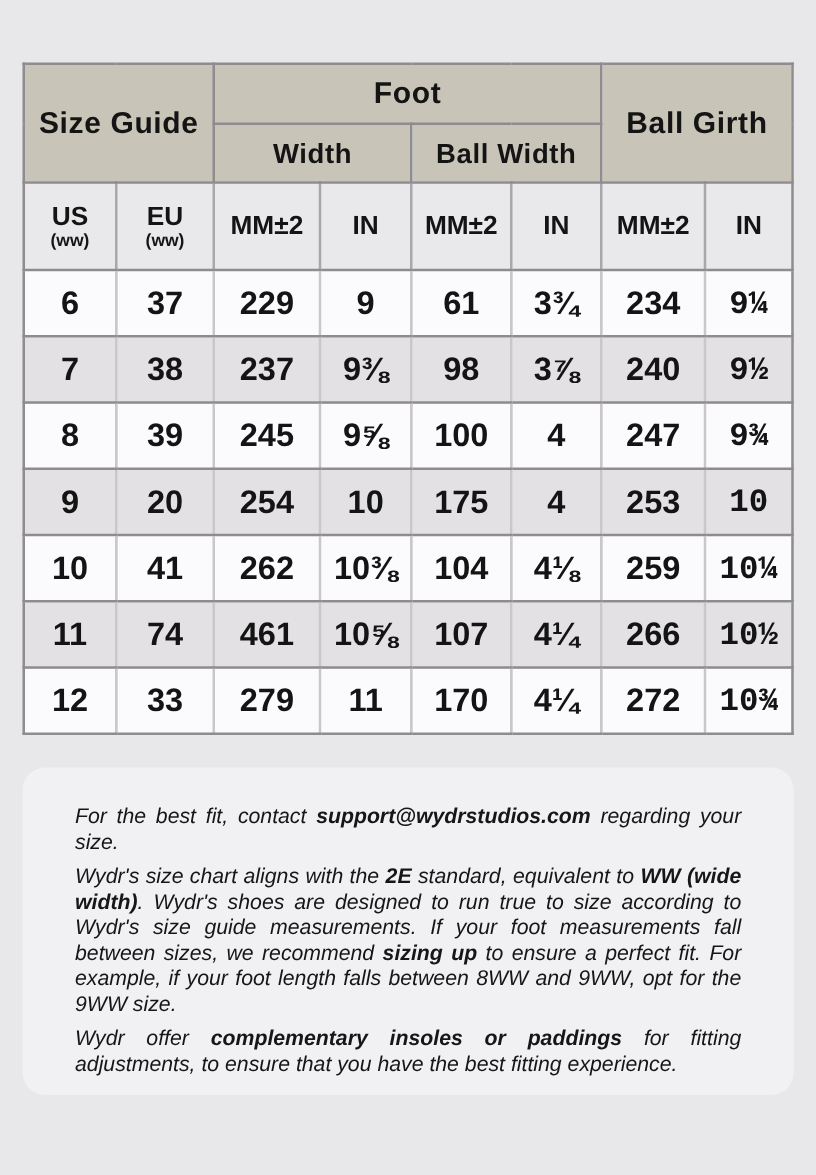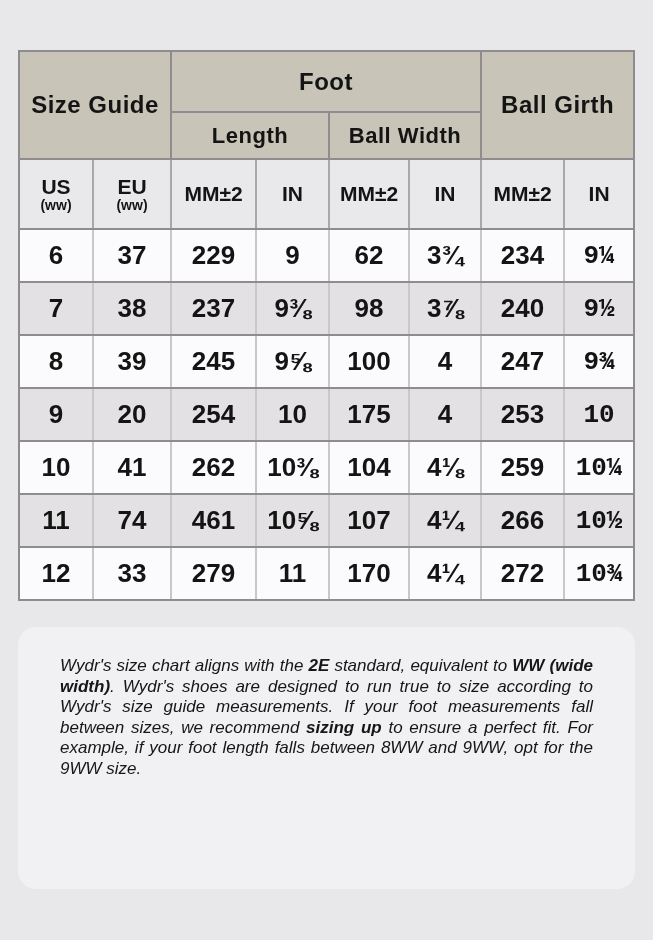--- a/index.html
+++ b/index.html
@@ -20,21 +20,21 @@
     table-layout:fixed;
     width:617px;
   }
   table.size-chart th, table.size-chart td {
     text-align:center;
     vertical-align:middle;
     padding:0;
     border:2px solid var(--grid-dark,#8e8c8f);
     overflow:hidden;
   }
-  tr.hrow1 { height:61px; }
+  tr.hrow1 { height:48px; }
   tr.hrow2 { height:47px; }
   tr.units { height:70px;margin-left:16px; }
   tr.datarow { height:53px; }
 
   th.tan {
     background:var(--header-bg,#c8c5b8);
     font-size:24px;
     font-weight:bold;
     letter-spacing:0.5px;
   }
@@ -100,21 +100,21 @@
       <col style="width:83px">
         <col style="width:70px">
     </colgroup>
     <thead>
       <tr class="hrow1">
         <th class="tan" rowspan="2" colspan="2">Size Guide</th>
         <th class="tan cell-foot" colspan="4">Foot</th>
         <th class="tan" rowspan="2" colspan="2">Ball Girth</th>
       </tr>
       <tr class="hrow2">
-        <th class="tan" colspan="2">Length</th>
+        <th class="tan" colspan="2">Width</th>
         <th class="tan" colspan="2">Ball Width</th>
       </tr>
       <tr class="units">
         <th>
           <span class="u-label">US</span>
           <span class="u-sub">(ww)</span>
         </th>
         <th>
           <span class="u-label">EU</span>
           <span class="u-sub">(ww)</span>
@@ -138,21 +138,21 @@
             <span class="u-label">IN</span>
           </th>
       </tr>
     </thead>
     <tbody>
       <tr class="datarow">
         <td>6</td>
         <td>37</td>
         <td>229</td>
         <td>9</td>
-        <td>62</td>
+        <td>61</td>
         <td>3¾</td>
         <td>234</td>
         <td>9¼</td>
       </tr>
       <tr class="datarow alt">
         <td>7</td>
         <td>38</td>
         <td>237</td>
         <td>9⅜</td>
         <td>98</td>
@@ -207,16 +207,18 @@
         <td>11</td>
         <td>170</td>
         <td>4¼</td>
         <td>272</td>
         <td>10¾</td>
       </tr>
     </tbody>
   </table>
 
   <div class="info-box">
+    <p><span>For the best fit, contact </span><b>support@wydrstudios.com</b><span> regarding your size.</span></p>
     <p><span>Wydr's size chart aligns with the </span><b>2E</b><span> standard, equivalent to </span><b>WW (wide width)</b><span>. Wydr's shoes are designed to run true to size according to Wydr's size guide measurements. If your foot measurements fall between sizes, we recommend </span><b>sizing up</b><span> to ensure a perfect fit. For example, if your foot length falls between 8WW and 9WW, opt for the 9WW size.</span></p>
+    <p><span>Wydr offer </span><b>complementary insoles or paddings</b><span> for fitting adjustments, to ensure that you have the best fitting experience.</span></p>
   </div>
 
 </div>
 
 </body></html>

